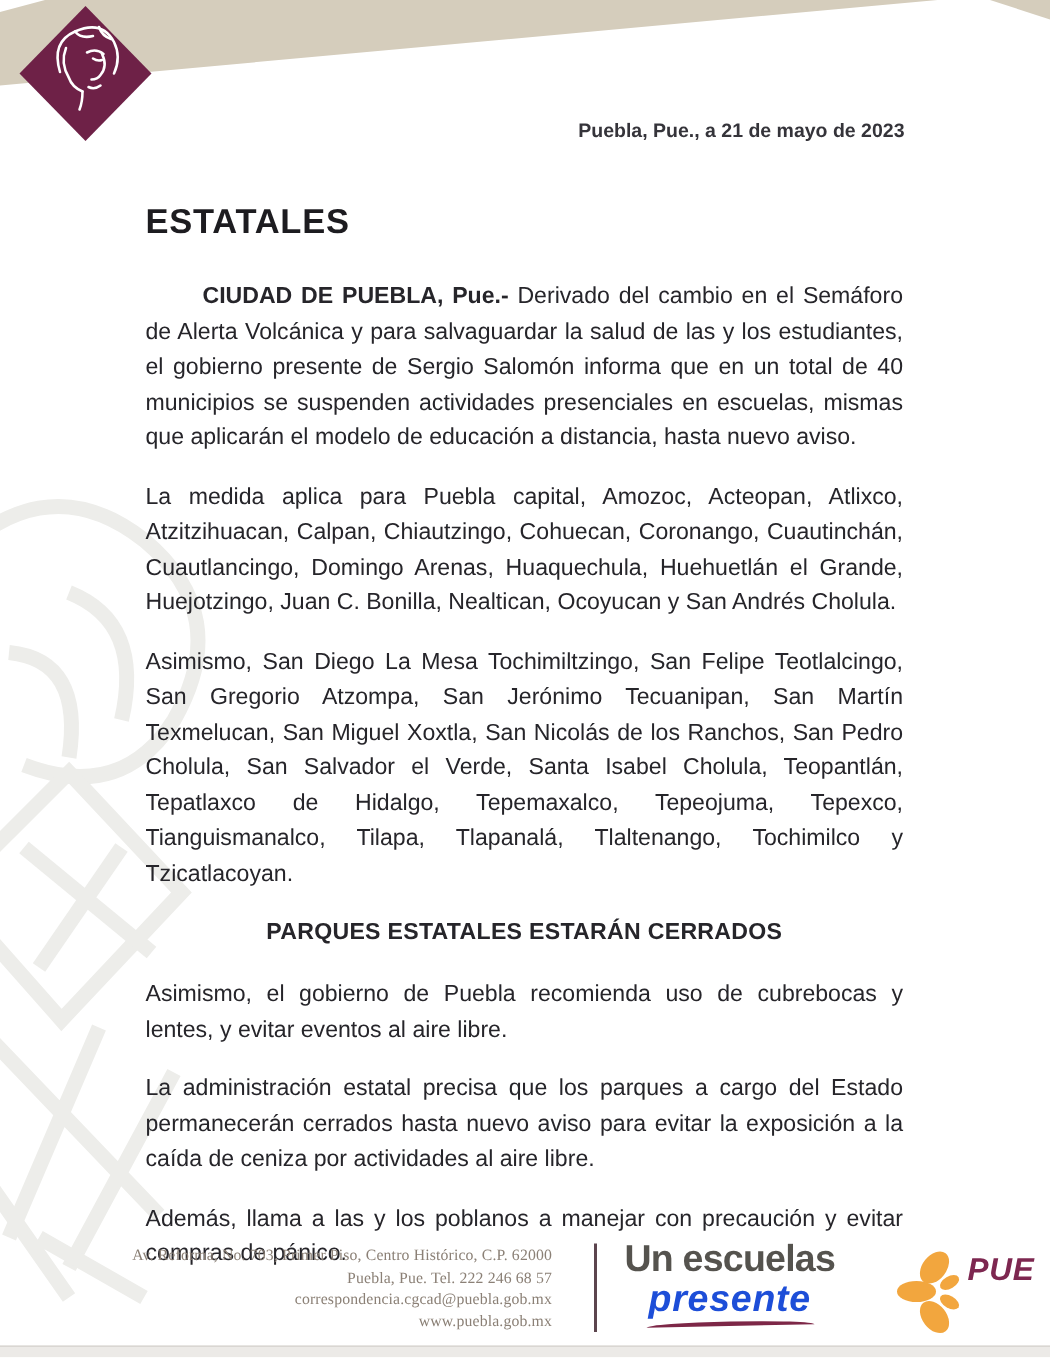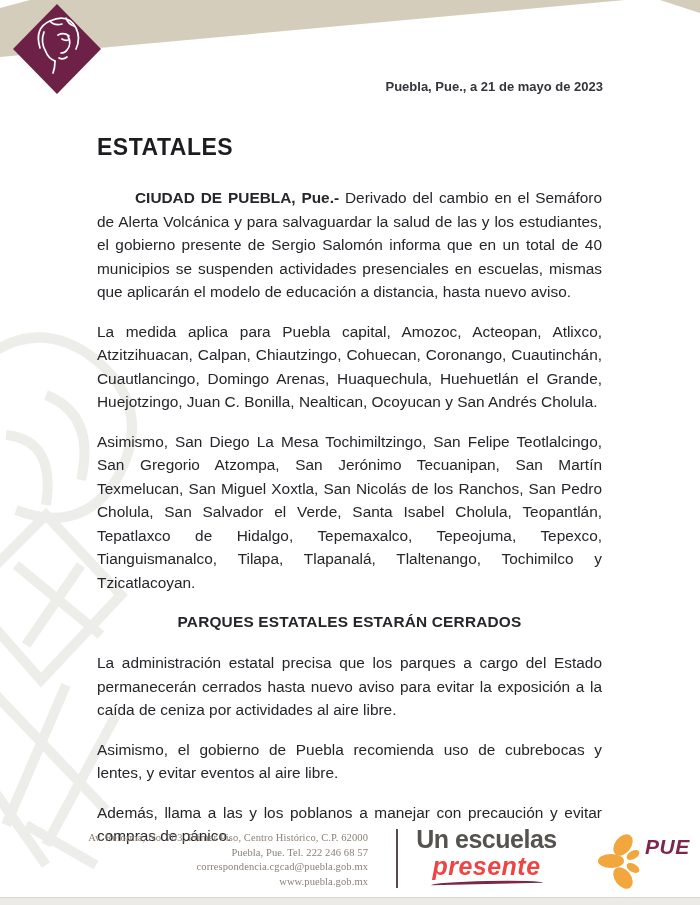--- a/index.html
+++ b/index.html
@@ -68,21 +68,21 @@
   }
   .slogan {
     position: absolute; left: 414px; top: 826px; width: 145px; z-index: 3;
     text-align: center;
   }
   .slogan-line1 {
     color: #55534e; font-size: 25px; font-weight: bold;
     letter-spacing: -0.5px; line-height: 27px;
   }
   .slogan-line2 {
-    color: #ef4444; font-size: 25px; font-weight: bold; font-style: italic;
+    color: #1d4ed8; font-size: 25px; font-weight: bold; font-style: italic;
     line-height: 26px; letter-spacing: 0.5px;
   }
   .slogan-swoosh {
     margin: 2px auto 0 auto; width: 112px; height: 3px;
     background: #7d2747; border-radius: 50% / 100% 100% 0 0;
     transform: rotate(-1.2deg);
   }
   .brand { position: absolute; left: 597px; top: 833px; z-index: 3; display: flex; font-style: italic; }
   .brand-text {
     font-size: 21px; font-weight: 800; line-height: 24px;
@@ -140,23 +140,23 @@
     <div class="doc-title">ESTATALES</div>
 
     <p class="indented"><span class="lead-bold">CIUDAD DE PUEBLA, Pue.-</span><span> Derivado del cambio en el Semáforo de Alerta Volcánica y para salvaguardar la salud de las y los estudiantes, el gobierno presente de Sergio Salomón informa que en un total de 40 municipios se suspenden actividades presenciales en escuelas, mismas que aplicarán el modelo de educación a distancia, hasta nuevo aviso.</span></p>
 
     <p>La medida aplica para Puebla capital, Amozoc, Acteopan, Atlixco, Atzitzihuacan, Calpan, Chiautzingo, Cohuecan, Coronango, Cuautinchán, Cuautlancingo, Domingo Arenas, Huaquechula, Huehuetlán el Grande, Huejotzingo, Juan C. Bonilla, Nealtican, Ocoyucan y San Andrés Cholula.</p>
 
     <p>Asimismo, San Diego La Mesa Tochimiltzingo, San Felipe Teotlalcingo, San Gregorio Atzompa, San Jerónimo Tecuanipan, San Martín Texmelucan, San Miguel Xoxtla, San Nicolás de los Ranchos, San Pedro Cholula, San Salvador el Verde, Santa Isabel Cholula, Teopantlán, Tepatlaxco de Hidalgo, Tepemaxalco, Tepeojuma, Tepexco, Tianguismanalco, Tilapa, Tlapanalá, Tlaltenango, Tochimilco y Tzicatlacoyan.</p>
 
     <div class="subheading">PARQUES ESTATALES ESTARÁN CERRADOS</div>
 
+    <p>Asimismo, el gobierno de Puebla recomienda uso de cubrebocas y lentes, y evitar eventos al aire libre.</p>
+
     <p>La administración estatal precisa que los parques a cargo del Estado permanecerán cerrados hasta nuevo aviso para evitar la exposición a la caída de ceniza por actividades al aire libre.</p>
-
-    <p>Asimismo, el gobierno de Puebla recomienda uso de cubrebocas y lentes, y evitar eventos al aire libre.</p>
 
     <p>Además, llama a las y los poblanos a manejar con precaución y evitar compras de pánico.</p>
 
   </div>
 
   <div class="footer-address">
     <div>Av. Reforma, No. 703, Primer Piso, Centro Histórico, C.P. 62000</div>
     <div>Puebla, Pue. Tel. 222 246 68 57</div>
     <div>correspondencia.cgcad@puebla.gob.mx</div>
     <div>www.puebla.gob.mx</div>

